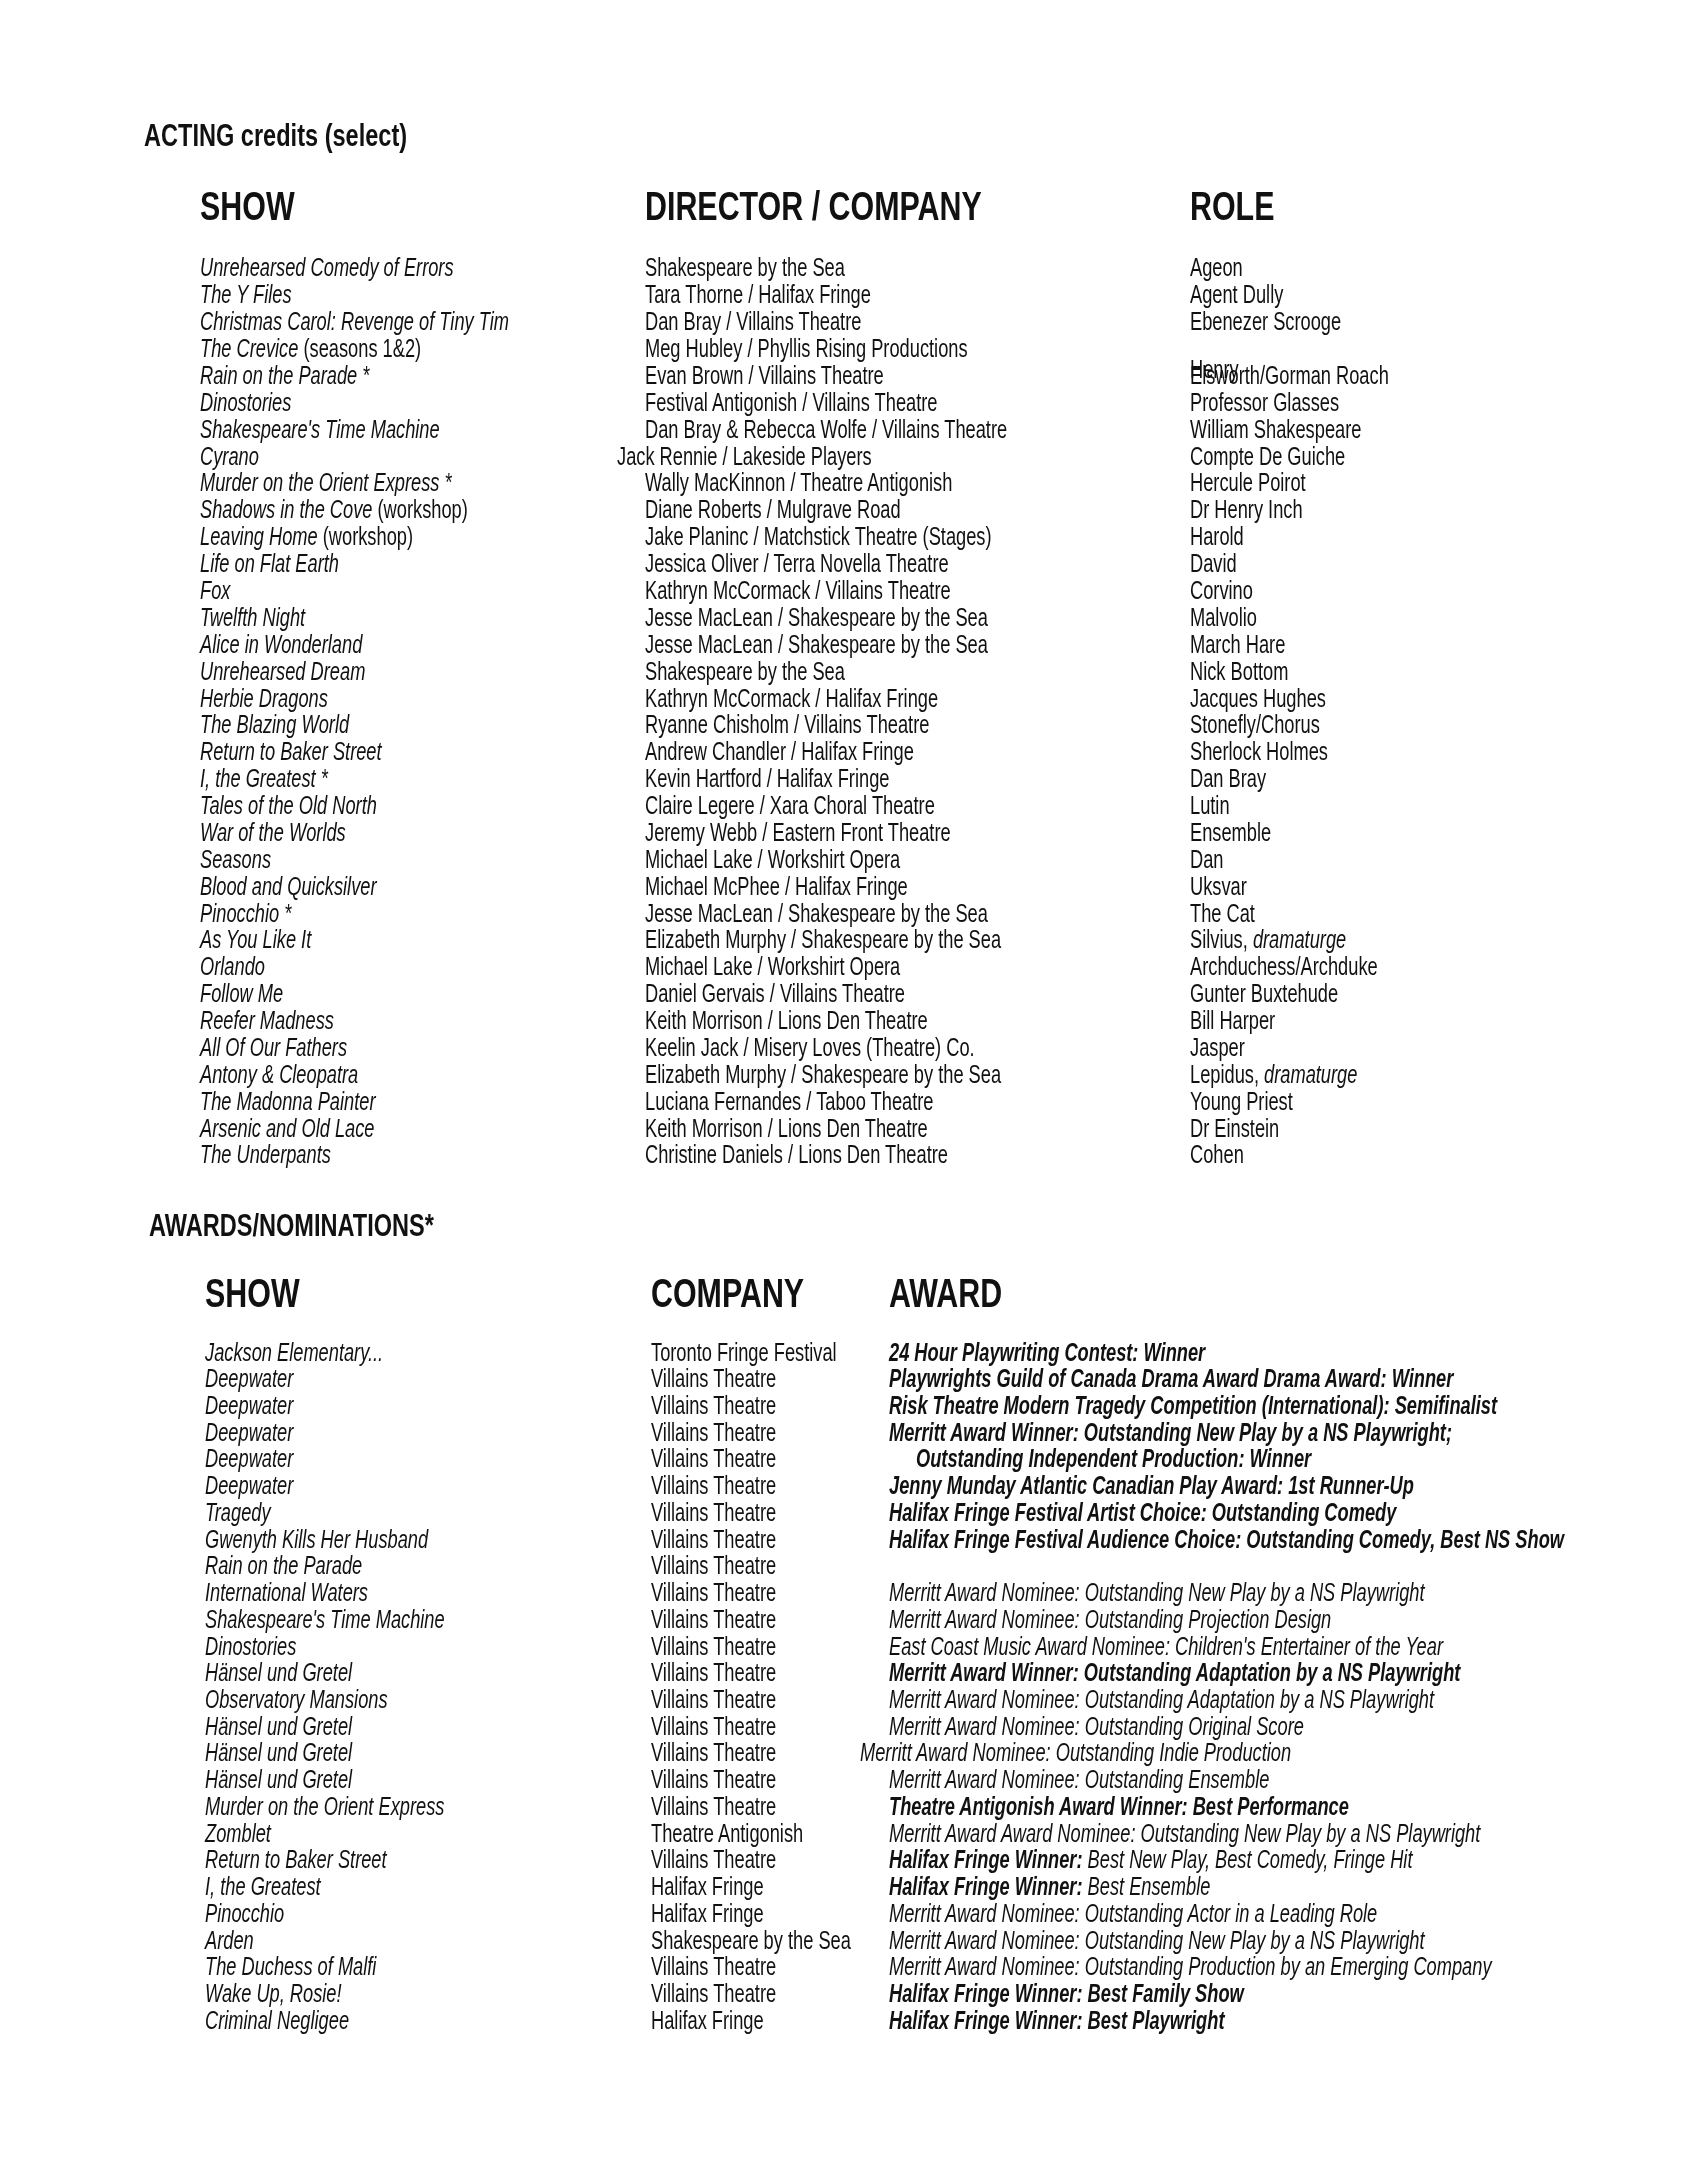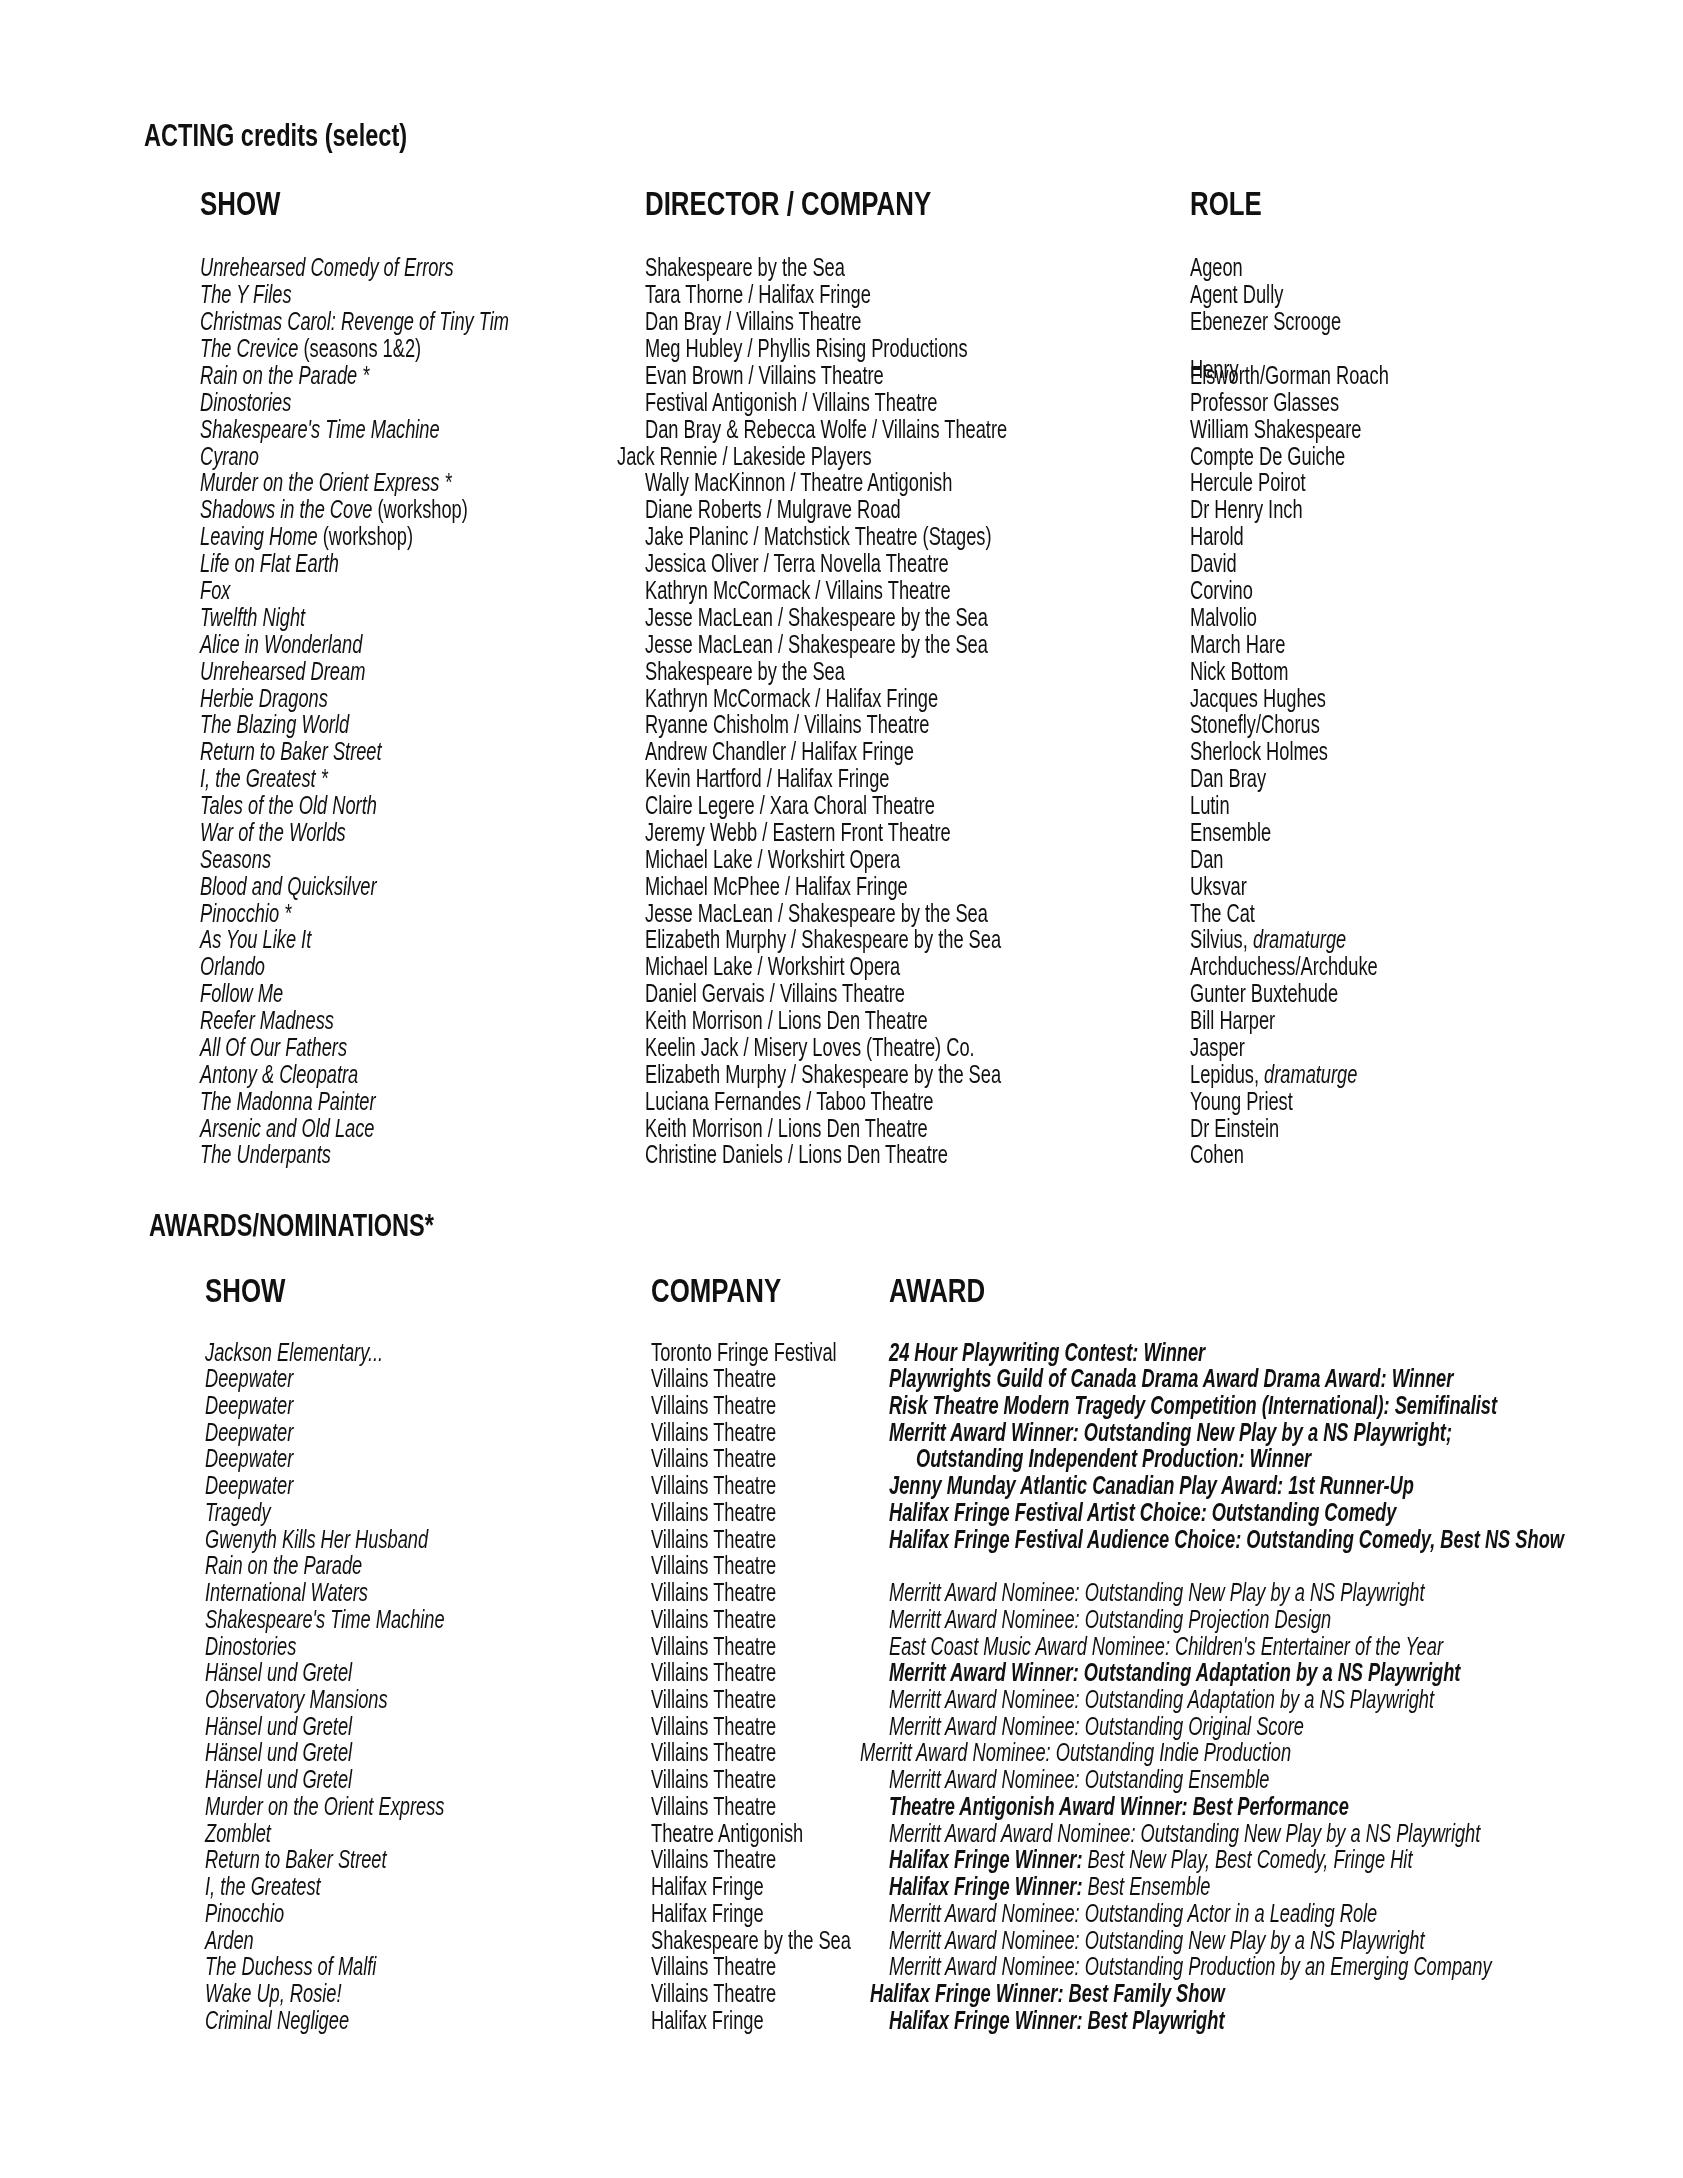--- a/index.html
+++ b/index.html
@@ -14,21 +14,21 @@
   }
   .section-title{
     position:absolute;
     font-size:31px;
     font-weight:700;
     line-height:1;
     white-space:nowrap;
   }
   .col-header{
     position:absolute;
-    font-size:34px;
+    font-size:40px;
     font-weight:700;
     line-height:1;
     white-space:nowrap;
   }
   .row{
     position:absolute;
     left:0;
     width:1683px;
     height:28px;
     line-height:28px;
@@ -378,21 +378,21 @@
         <div class="cell" style="left: 889px;"><span class="cond"><span class="it">Merritt Award Nominee: Outstanding New Play by a NS Playwright</span></span></div>
       </div>
       <div class="row" style="top: 1952px;">
         <div class="cell" style="left: 205px;"><span class="cond"><span class="it">The Duchess of Malfi</span></span></div>
         <div class="cell" style="left: 651px;"><span class="cond"><span>Villains Theatre</span></span></div>
         <div class="cell" style="left: 889px;"><span class="cond"><span class="it">Merritt Award Nominee: Outstanding Production by an Emerging Company</span></span></div>
       </div>
       <div class="row" style="top: 1979px;">
         <div class="cell" style="left: 205px;"><span class="cond"><span class="it">Wake Up, Rosie!</span></span></div>
         <div class="cell" style="left: 651px;"><span class="cond"><span>Villains Theatre</span></span></div>
-        <div class="cell" style="left: 870px;"><span class="cond"><span class="it b">Halifax Fringe Winner: Best Family Show</span></span></div>
+        <div class="cell" style="left: 889px;"><span class="cond"><span class="it b">Halifax Fringe Winner: Best Family Show</span></span></div>
       </div>
       <div class="row" style="top: 2006px;">
         <div class="cell" style="left: 205px;"><span class="cond"><span class="it">Criminal Negligee</span></span></div>
         <div class="cell" style="left: 651px;"><span class="cond"><span>Halifax Fringe</span></span></div>
         <div class="cell" style="left: 889px;"><span class="cond"><span class="it b">Halifax Fringe Winner: Best Playwright</span></span></div>
       </div>
     </div>
 
 </div>
 

